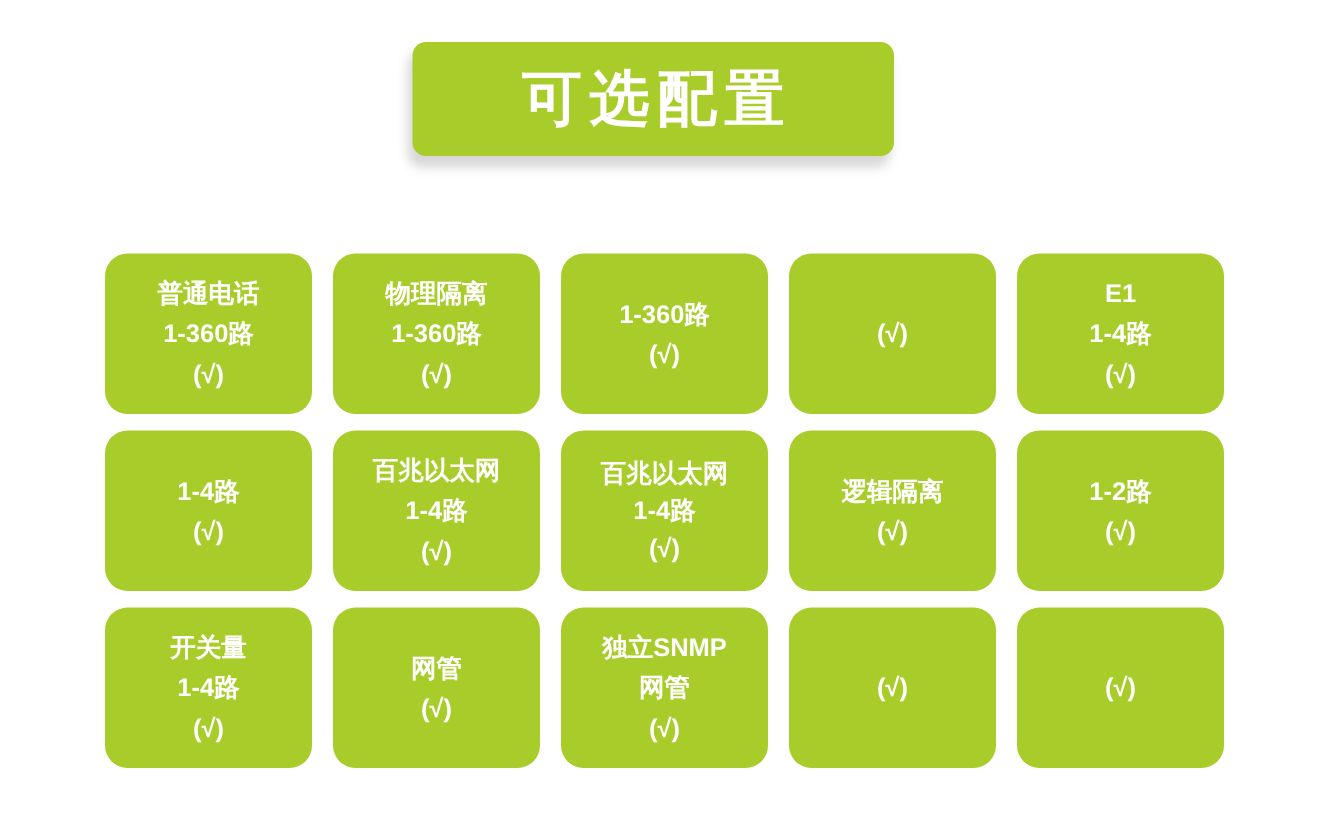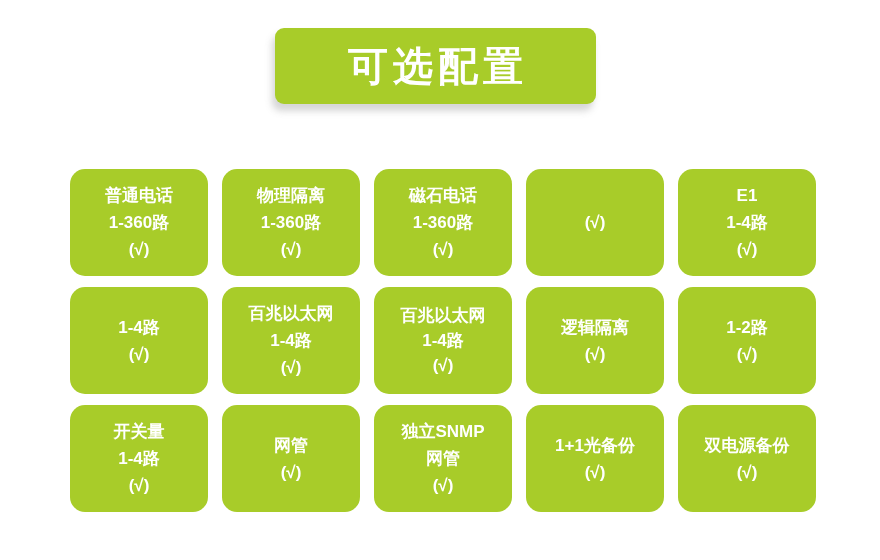--- a/index.html
+++ b/index.html
@@ -123,21 +123,20 @@
       </div>
       <div class="card">
         <div class="card-lines">
           <div class="card-line">物理隔离</div>
           <div class="card-line">1-360路</div>
           <div class="card-line check">(√)</div>
         </div>
       </div>
       <div class="card">
         <div class="card-lines">
-          <div class="card-line">磁石电话</div>
           <div class="card-line">1-360路</div>
           <div class="card-line check">(√)</div>
         </div>
       </div>
       <div class="card">
         <div class="card-lines">
           <div class="card-line check">(√)</div>
         </div>
       </div>
       <div class="card">
@@ -198,24 +197,22 @@
       </div>
       <div class="card">
         <div class="card-lines">
           <div class="card-line">独立SNMP</div>
           <div class="card-line">网管</div>
           <div class="card-line check">(√)</div>
         </div>
       </div>
       <div class="card">
         <div class="card-lines">
-          <div class="card-line">1+1光备份</div>
-          <div class="card-line check">(√)</div>
-        </div>
-      </div>
-      <div class="card">
-        <div class="card-lines">
-          <div class="card-line">双电源备份</div>
+          <div class="card-line check">(√)</div>
+        </div>
+      </div>
+      <div class="card">
+        <div class="card-lines">
           <div class="card-line check">(√)</div>
         </div>
       </div>
     </div>
   </div>
 
 </body></html>

